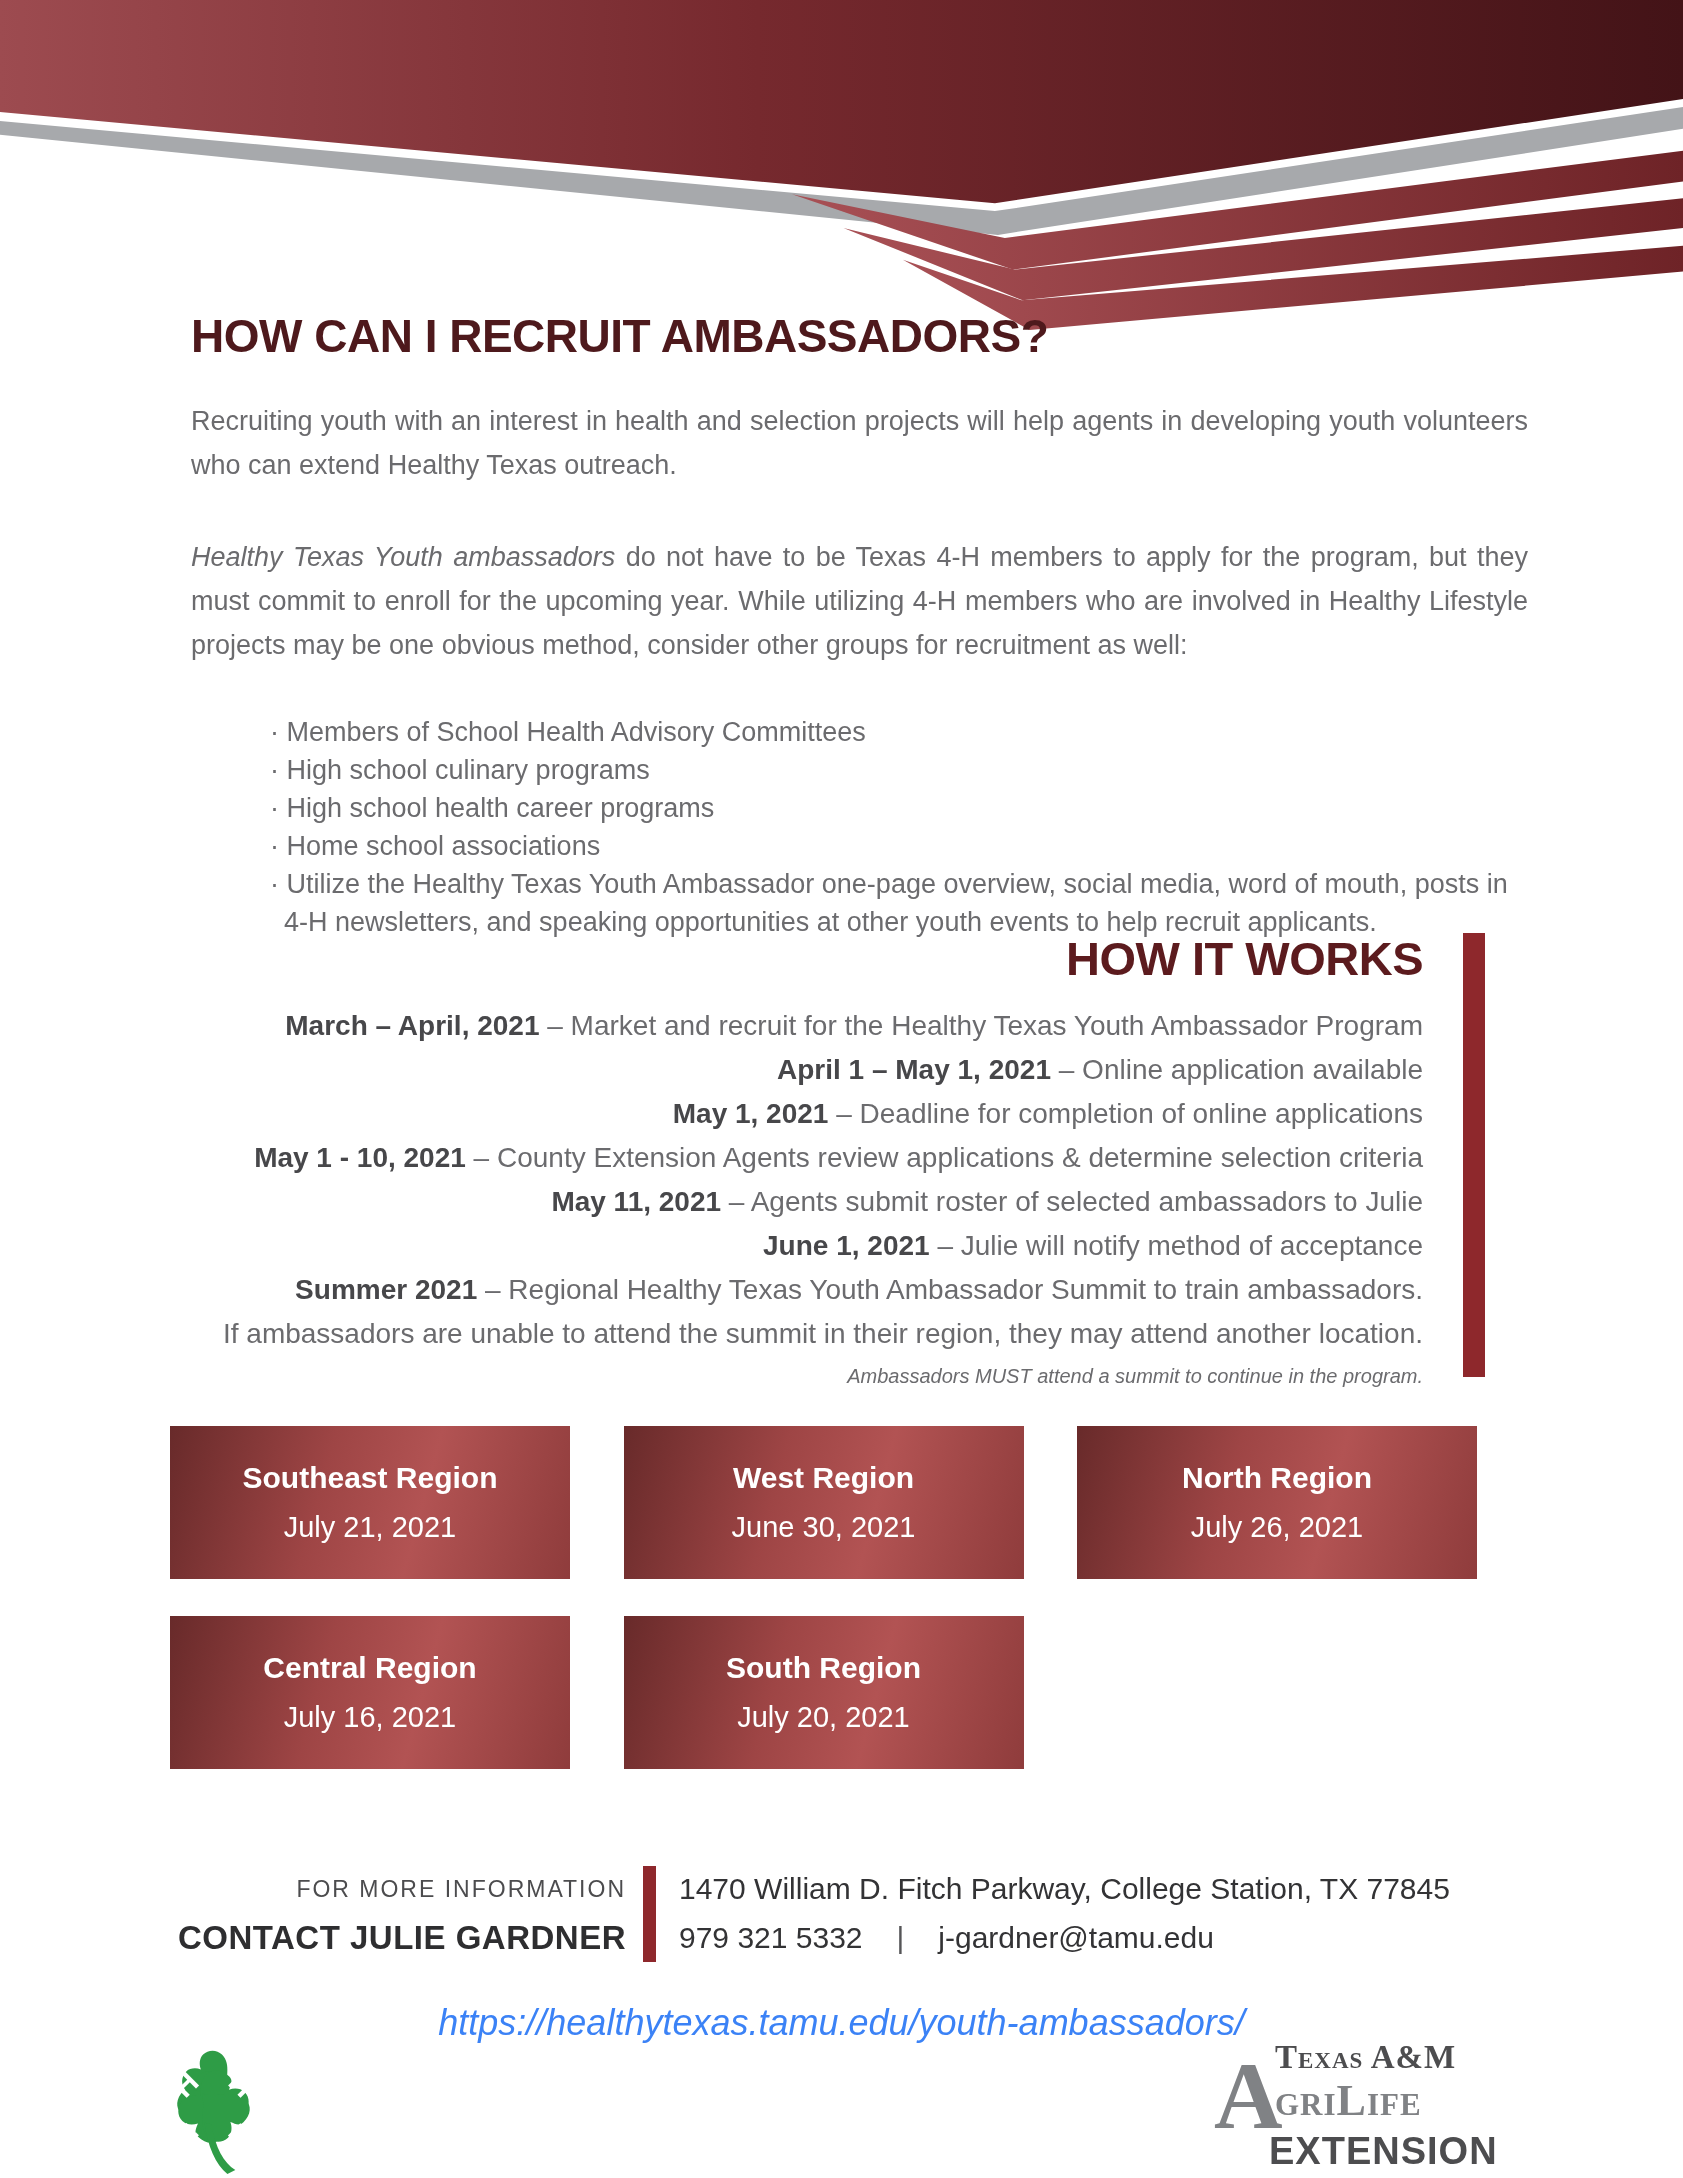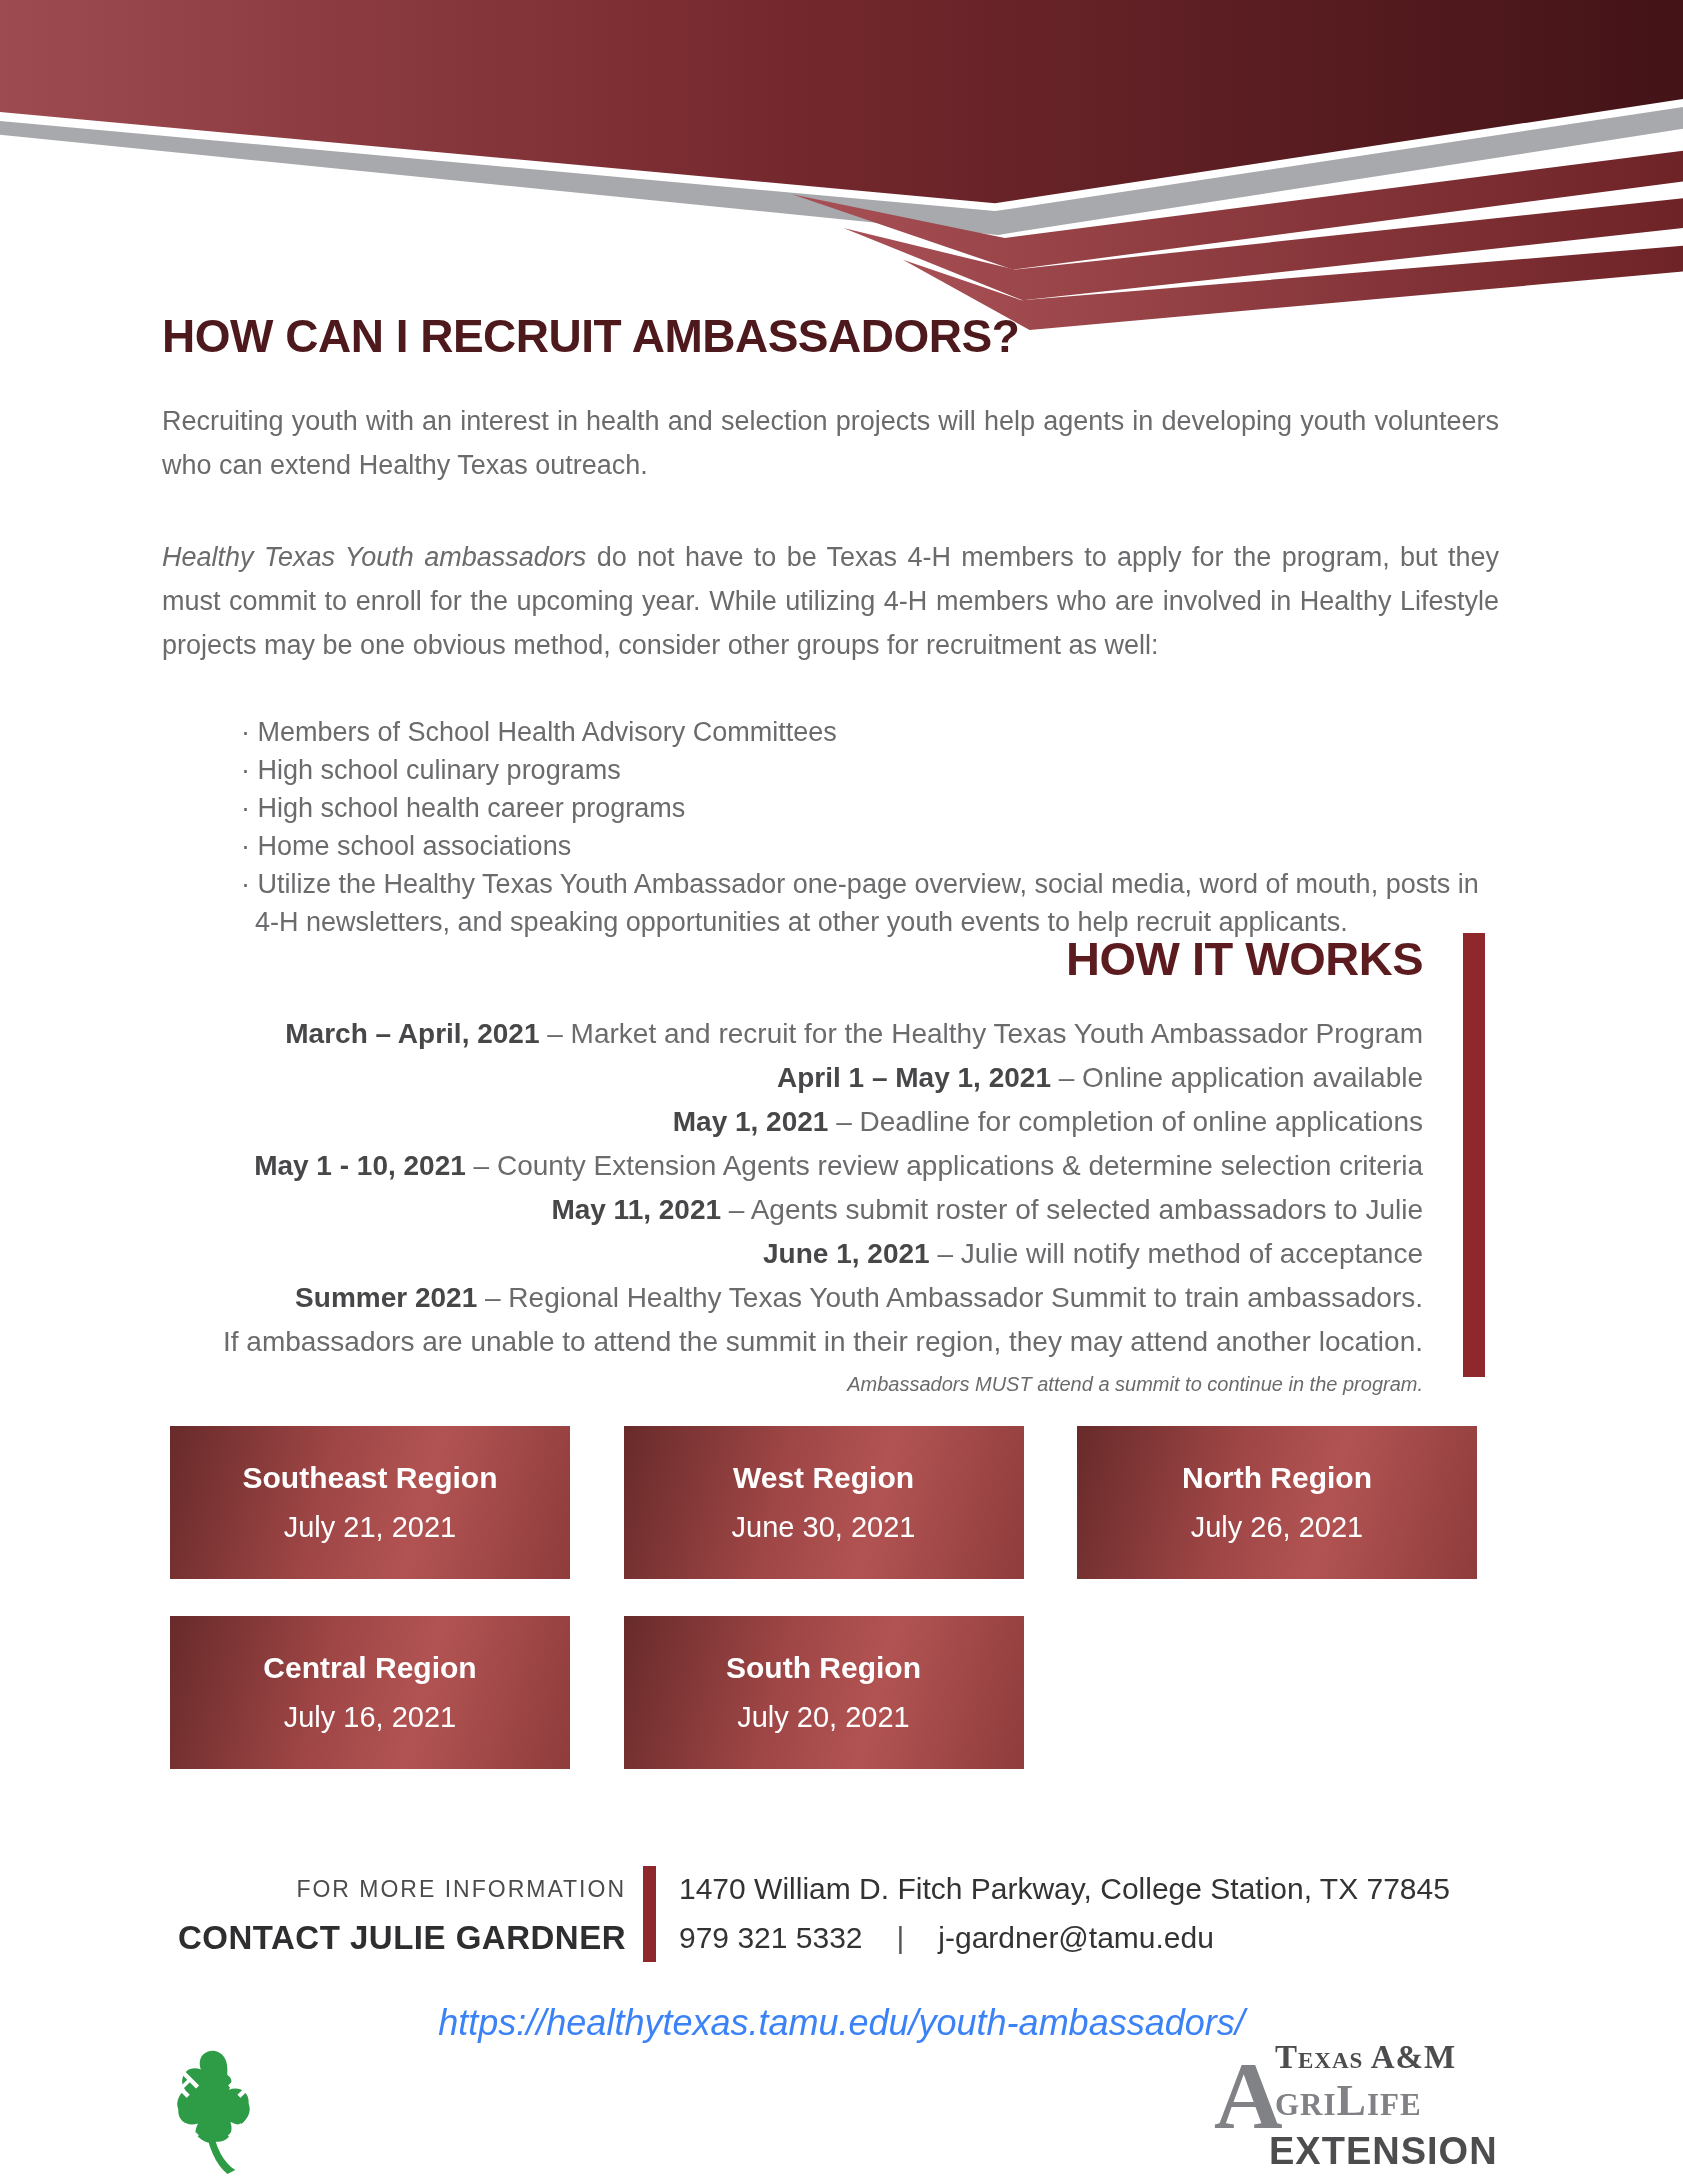--- a/index.html
+++ b/index.html
@@ -6,35 +6,35 @@
     --maroon_title:#4e191c; --maroon_heading:#5c1b1e; --maroon_bar:#8e282c;
     --ribbon_light:#9d4b50; --ribbon_dark:#431317; --gray_stripe:#a7a9ac;
     --body_gray:#6b6b6e; --date_dark:#47474a; --footer_dark:#2e2e30;
     --box_dark:#682a2a; --box_light:#b25353; --green_4h:#2e9c46;
     --agrilife_gray:#808285; --agrilife_dark:#4d4d4f;
   }
   *{margin:0;padding:0;box-sizing:border-box;}
   body{width:1683px;height:2178px;position:relative;background:#ffffff;
        font-family:"Liberation Sans",sans-serif;overflow:hidden;}
   .header-svg{position:absolute;top:0;left:0;width:1683px;height:337px;}
-  .content{position:absolute;left:162px;width:1337px;top:309px;}
+  .content{position:absolute;left:191px;width:1337px;top:309px;}
   h1.doc-title{font-size:46px;font-weight:bold;color:var(--maroon_title);
        letter-spacing:-0.5px;margin-bottom:36px;}
   p.body-par{font-size:27px;line-height:44px;color:var(--body_gray);
        text-align:justify;}
   p.body-par + p.body-par{margin-top:48px;}
   .it{font-style:italic;}
   ul.recruit-list{list-style:none;margin-top:46px;margin-left:79px;}
   ul.recruit-list li{font-size:27px;line-height:38px;color:var(--body_gray);
        text-indent:-14px;padding-left:14px;}
   ul.recruit-list li::before{content:"· ";}
   .hiw{position:absolute;left:0;top:931px;width:1683px;}
   .hiw-inner{position:absolute;left:158px;width:1265px;text-align:right;}
   h2.hiw-title{font-size:47px;font-weight:bold;color:var(--maroon_heading);
-       letter-spacing:-0.5px;margin-bottom:26px;}
+       letter-spacing:-0.5px;margin-bottom:18px;}
   .tl-line{font-size:28px;line-height:44px;color:var(--body_gray);}
   .tl-line strong{color:var(--date_dark);}
   .hiw-note{font-size:20px;line-height:40px;font-style:italic;color:var(--body_gray);
        margin-top:0;text-align:right;}
   .hiw-bar{position:absolute;left:1463px;top:2px;width:22px;height:444px;
        background:var(--maroon_bar);}
   .regions{position:absolute;left:170px;top:1426px;width:1307px;
        display:grid;grid-template-columns:repeat(3,400px);
        justify-content:space-between;row-gap:37px;}
   .region-card{height:153px;color:#ffffff;text-align:center;

